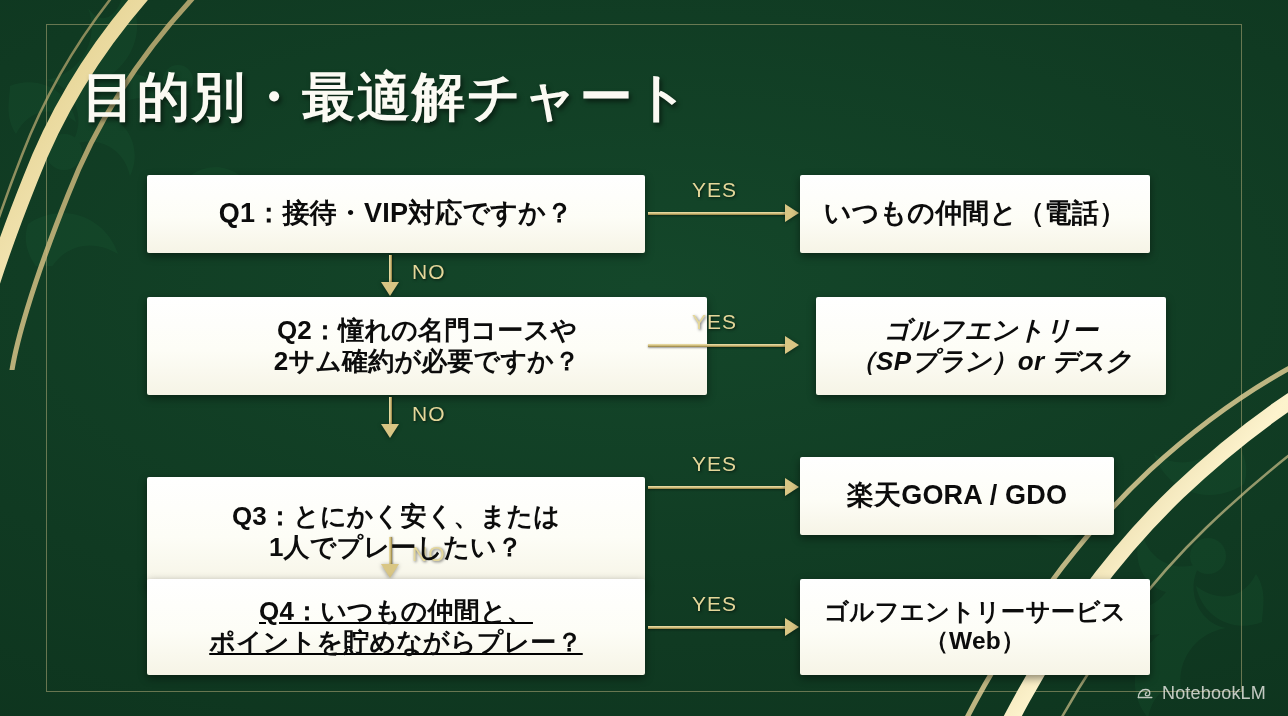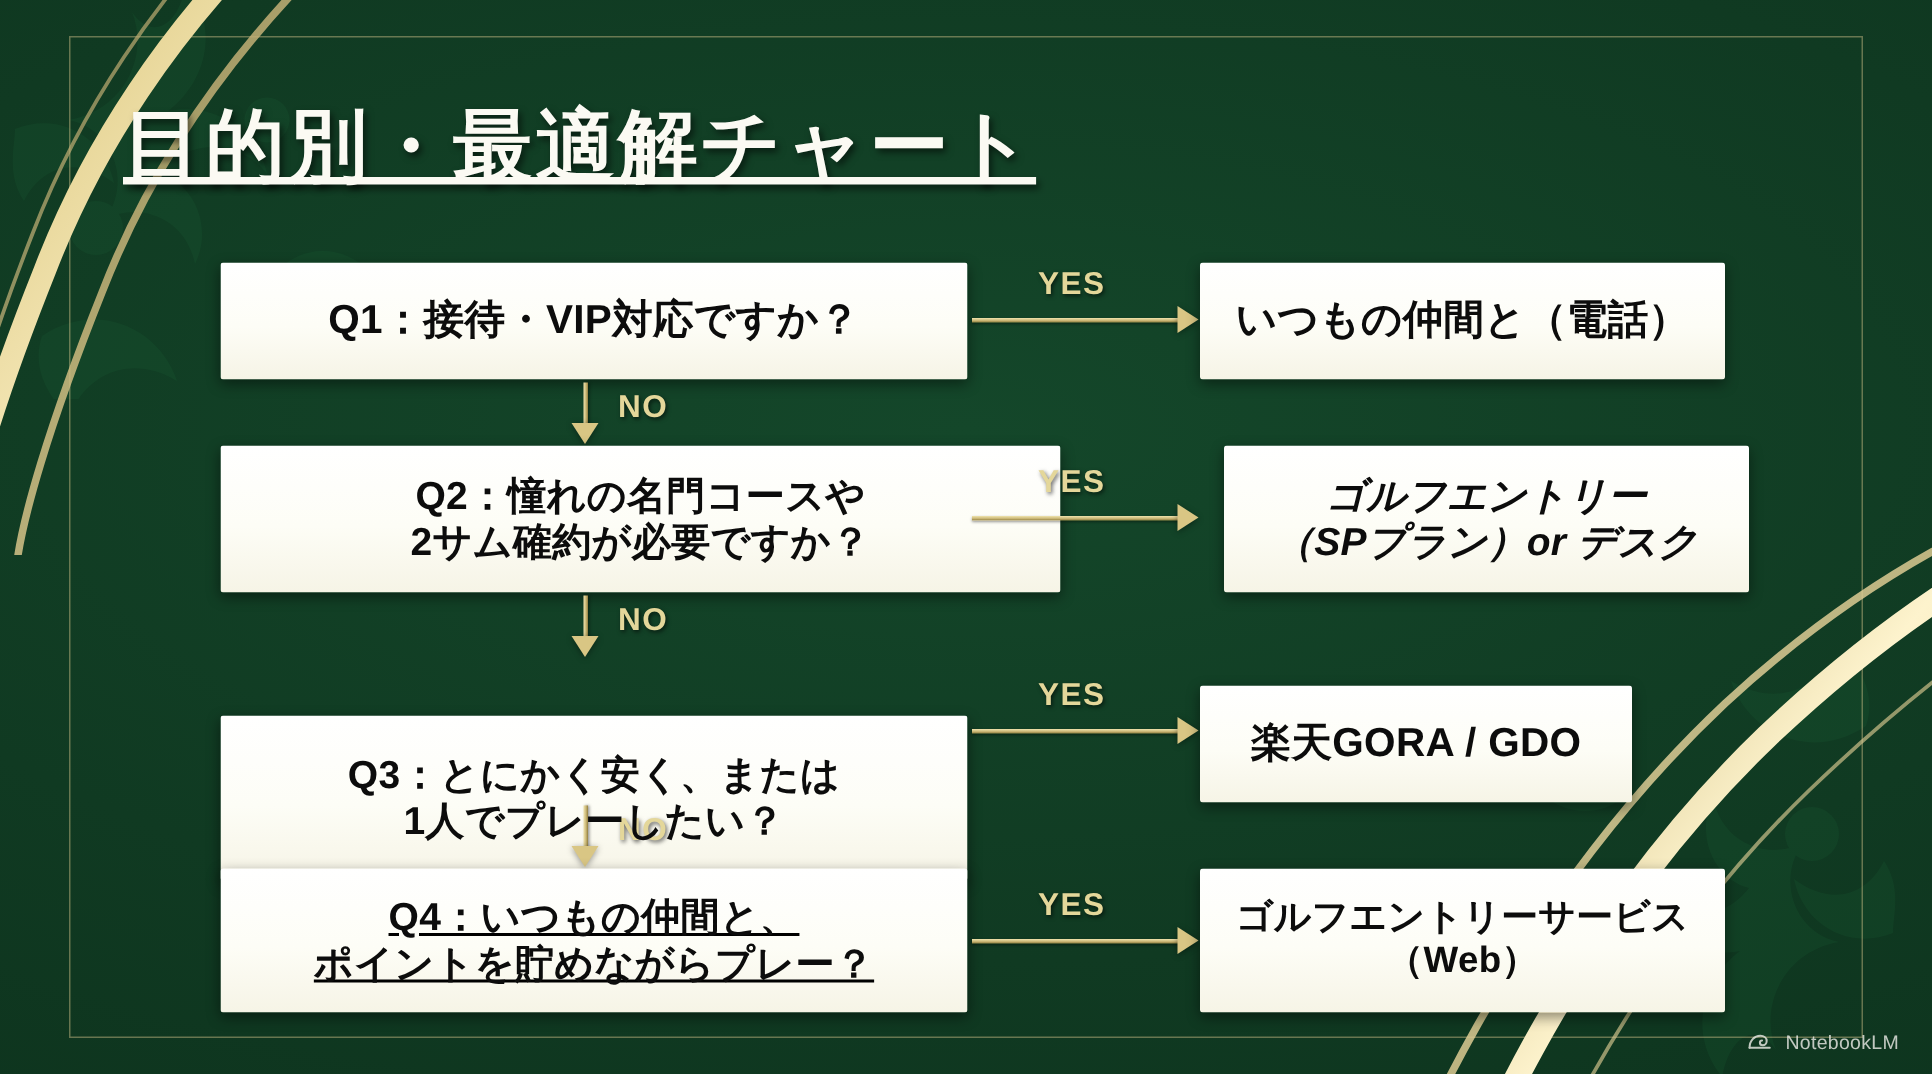--- a/index.html
+++ b/index.html
@@ -48,21 +48,20 @@
     position: absolute;
     left: 82px;
     top: 62px;
     font-family: "Liberation Serif", "DejaVu Serif", serif;
     font-weight: 700;
     font-size: 53px;
     letter-spacing: 2px;
     color: #fbfaf3;
     text-shadow: 2px 3px 5px rgba(0,0,0,.55);
     white-space: nowrap;
-    text-decoration: underline;
   }
 
   
   .chart { position: absolute; left: 0; top: 0; width: 1288px; height: 716px; }
 
   .node {
     position: absolute;
     background: linear-gradient(180deg, #ffffff 0%, #fdfdf6 55%, #f6f4e6 100%);
     border: 3px solid transparent;
     border-radius: 2px;
@@ -124,39 +123,39 @@
     position: absolute;
     width: 0; height: 0;
     border-left: 9px solid transparent;
     border-right: 9px solid transparent;
     border-top: 14px solid #d9c684;
     filter: drop-shadow(0 1px 2px rgba(0,0,0,.4));
   }
   .edge-label {
     position: absolute;
     font-size: 21px;
-    font-weight: 700;
+    font-weight: 400;
     color: #e4d79a;
     letter-spacing: 1px;
     text-shadow: 1px 1px 3px rgba(0,0,0,.6);
     white-space: nowrap;
     text-align: center;
   }
 
   
   .watermark {
     position: absolute;
     right: 22px;
     bottom: 12px;
     display: flex;
     align-items: center;
     gap: 7px;
     color: #e9e9e4;
     opacity: .82;
-    font-size: 13px;
+    font-size: 18px;
     letter-spacing: .2px;
   }
   .watermark svg { display: block; }
 </style>
 </head>
 <body>
 
 <div class="slide">
 
   <div class="damask damask-tl">
@@ -263,21 +262,21 @@
     <div class="v-arrow" style="left:381px; top:424px;"></div>
     <div class="edge-label" style="left:412px; top:402px;">NO</div>
 
     <div class="node q-node" style="left:147px; top:439px; width:498px; height:110px;margin-top:38px;">
       <div class="node-inner">Q3：とにかく安く、または
 1人でプレーしたい？</div>
     </div>
     <div class="h-line" style="left:648px; top:486px; width:146px;"></div>
     <div class="h-arrow" style="left:785px; top:478px;"></div>
     <div class="edge-label" style="left:692px; top:452px;">YES</div>
-    <div class="node a-node single" style="left:800px; top:457px; width:288px; height:78px;">
+    <div class="node a-node single" style="left:800px; top:457px; width:314px; height:78px;">
       <div class="node-inner">楽天GORA / GDO</div>
     </div>
 
     <div class="v-line" style="left:389px; top:537px; height:32px;"></div>
     <div class="v-arrow" style="left:381px; top:564px;"></div>
     <div class="edge-label" style="left:412px; top:542px;">NO</div>
 
     <div class="node q-node" style="left:147px; top:579px; width:498px; height:96px;text-decoration:underline;">
       <div class="node-inner">Q4：いつもの仲間と、
 ポイントを貯めながらプレー？</div>

